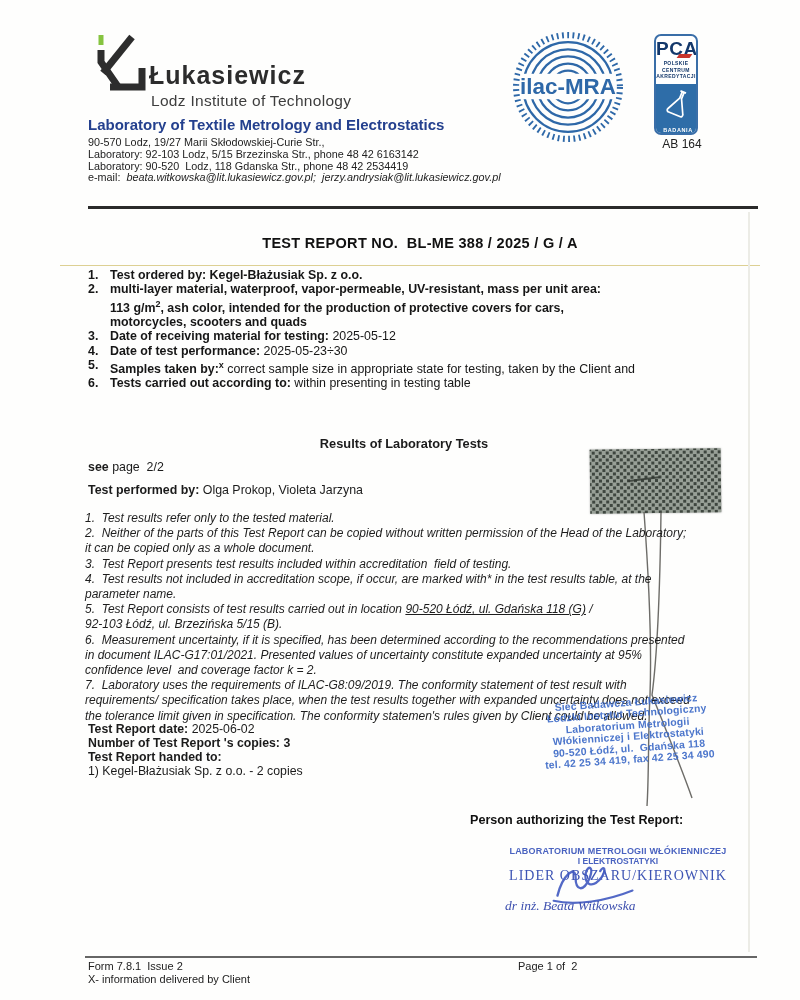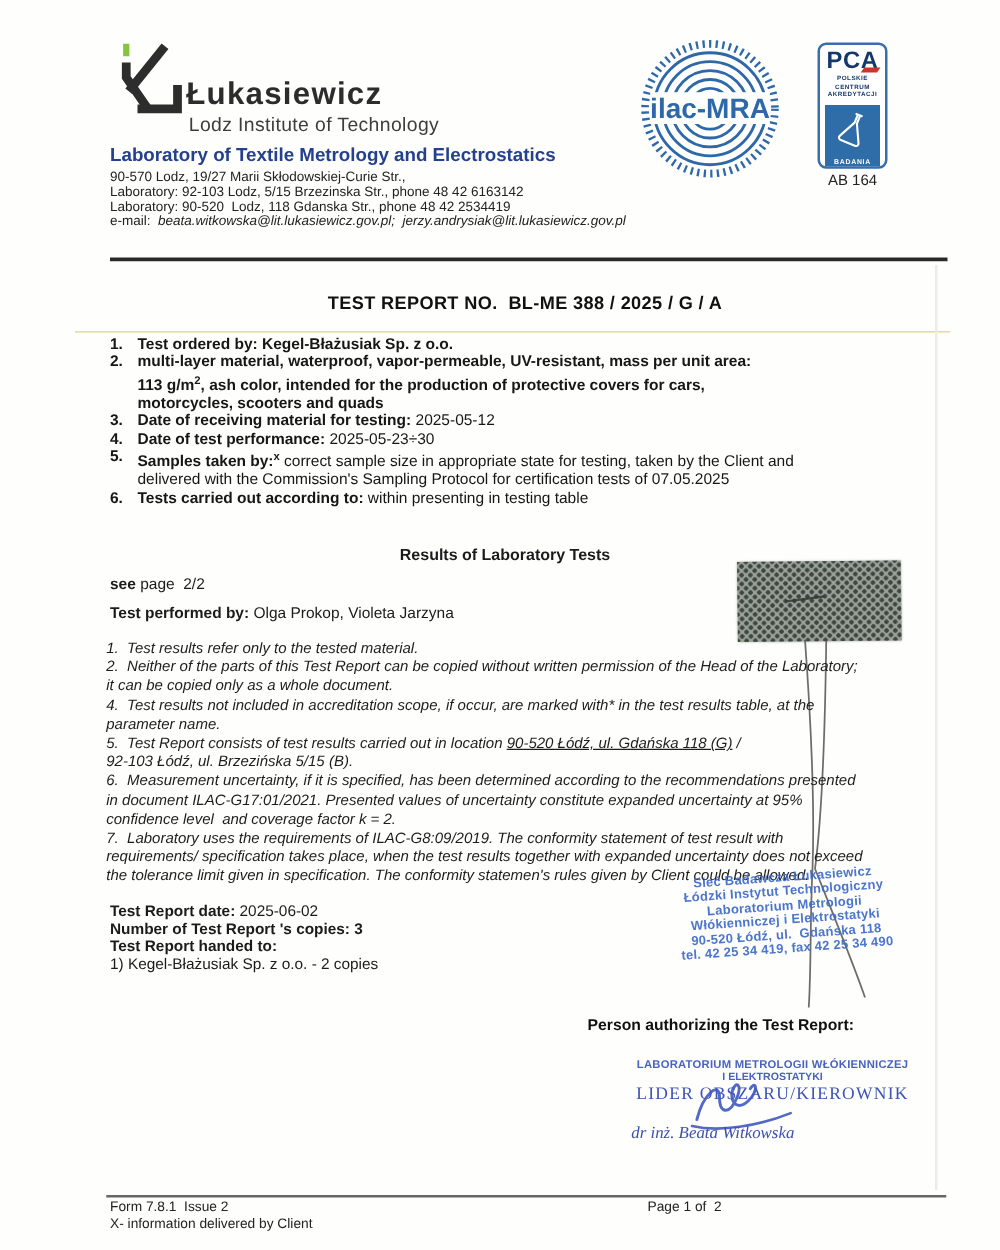--- a/index.html
+++ b/index.html
@@ -17,21 +17,21 @@
   
   .brand-name { left:149px; top:61px; font-size:25px; font-weight:bold; color:#2c2c2c; letter-spacing:1px; }
   .brand-sub  { left:151px; top:92px; font-size:15.5px; color:#3d3d3d; letter-spacing:0.3px; }
   .lab-title  { left:88px; top:116px; font-size:15px; font-weight:bold; color:#24408e; }
   .addr       { left:88px; top:137px; font-size:10.8px; line-height:11.8px; color:#222; }
   .addr .email { font-style:italic; }
 
   
   .ab-code { left:648px; top:137px; width:68px; text-align:center; font-size:12px; color:#222; }
   .pca-badge {
-    left:654px; top:34px; width:56px; height:101px; background:#fff;
+    left:654px; top:34px; width:44px; height:101px; background:#fff;
     border:2px solid #3a6ea8; border-radius:7px; overflow:hidden; text-align:center;
   }
   .pca-word { position:relative; font-size:19px; font-weight:bold; color:#14386b; letter-spacing:0.5px; line-height:22px; margin-top:2px; }
   .pca-red  { position:absolute; right:5px; bottom:2px; width:13px; height:4px; background:#c8352c; transform:skewX(-35deg); }
   .pca-small{ font-size:5px; font-weight:bold; color:#14386b; letter-spacing:0.4px; line-height:6.5px; }
   .pca-box  { position:relative; width:44px; height:52px; margin:4px auto 0; background:#2e6da8; }
   .pca-badania { position:absolute; bottom:3px; width:100%; text-align:center; font-size:5.5px; font-weight:bold; color:#fff; letter-spacing:0.6px; }
 
   
   .rule1 { left:88px; top:206px; width:670px; height:3px; background:#2a2a2a; }
@@ -165,21 +165,20 @@
       <div><span class="b">Date of receiving material for testing:</span><span> 2025-05-12</span></div>
     </div>
     <div class="item">
       <span class="inum">4.</span>
       <div><span class="b">Date of test performance:</span><span> 2025-05-23÷30</span></div>
     </div>
     <div class="item">
       <span class="inum">5.</span>
       <div>
         <div><span class="b">Samples taken by:</span><sup class="sup">x</sup><span> correct sample size in appropriate state for testing, taken by the Client and</span></div>
-        <div>delivered with the Commission's Sampling Protocol for certification tests of 07.05.2025</div>
       </div>
     </div>
     <div class="item">
       <span class="inum">6.</span>
       <div><span class="b">Tests carried out according to:</span><span> within presenting in testing table</span></div>
     </div>
   </div>
 
   <div class="abs results-heading">Results of Laboratory Tests</div>
   <div class="abs see-line"><span class="b">see</span><span> page&nbsp; 2/2</span></div>
@@ -191,20 +190,21 @@
   <svg class="abs threads-svg" width="800" height="1000" viewBox="0 0 800 1000">
     <path d="M644,512 C649,580 652,640 650,695 C648,735 649,775 647,806" stroke="#53524e" stroke-width="1.4" fill="none" opacity="0.85"></path>
     <path d="M661,512 C660,590 658,650 652,695 C668,735 683,772 692,798" stroke="#53524e" stroke-width="1.4" fill="none" opacity="0.85"></path>
   </svg>
   <div class="abs edge-line"></div>
 
   <div class="abs notes">
     <div>1.&nbsp; Test results refer only to the tested material.</div>
     <div>2.&nbsp; Neither of the parts of this Test Report can be copied without written permission of the Head of the Laboratory;</div>
     <div>it can be copied only as a whole document.</div>
+    <div>3.&nbsp; Test Report presents test results included within accreditation&nbsp; field of testing.</div>
     <div>4.&nbsp; Test results not included in accreditation scope, if occur, are marked with* in the test results table, at the</div>
     <div>parameter name.</div>
     <div><span>5.&nbsp; Test Report consists of test results carried out in location </span><span class="u">90-520 Łódź, ul. Gdańska 118 (G)</span><span> /</span></div>
     <div>92-103 Łódź, ul. Brzezińska 5/15 (B).</div>
     <div>6.&nbsp; Measurement uncertainty, if it is specified, has been determined according to the recommendations presented</div>
     <div>in document ILAC-G17:01/2021. Presented values of uncertainty constitute expanded uncertainty at 95%</div>
     <div>confidence level&nbsp; and coverage factor k = 2.</div>
     <div>7.&nbsp; Laboratory uses the requirements of ILAC-G8:09/2019. The conformity statement of test result with</div>
     <div>requirements/ specification takes place, when the test results together with expanded uncertainty does not exceed</div>
     <div>the tolerance limit given in specification. The conformity statemen's rules given by Client could be allowed.</div>

